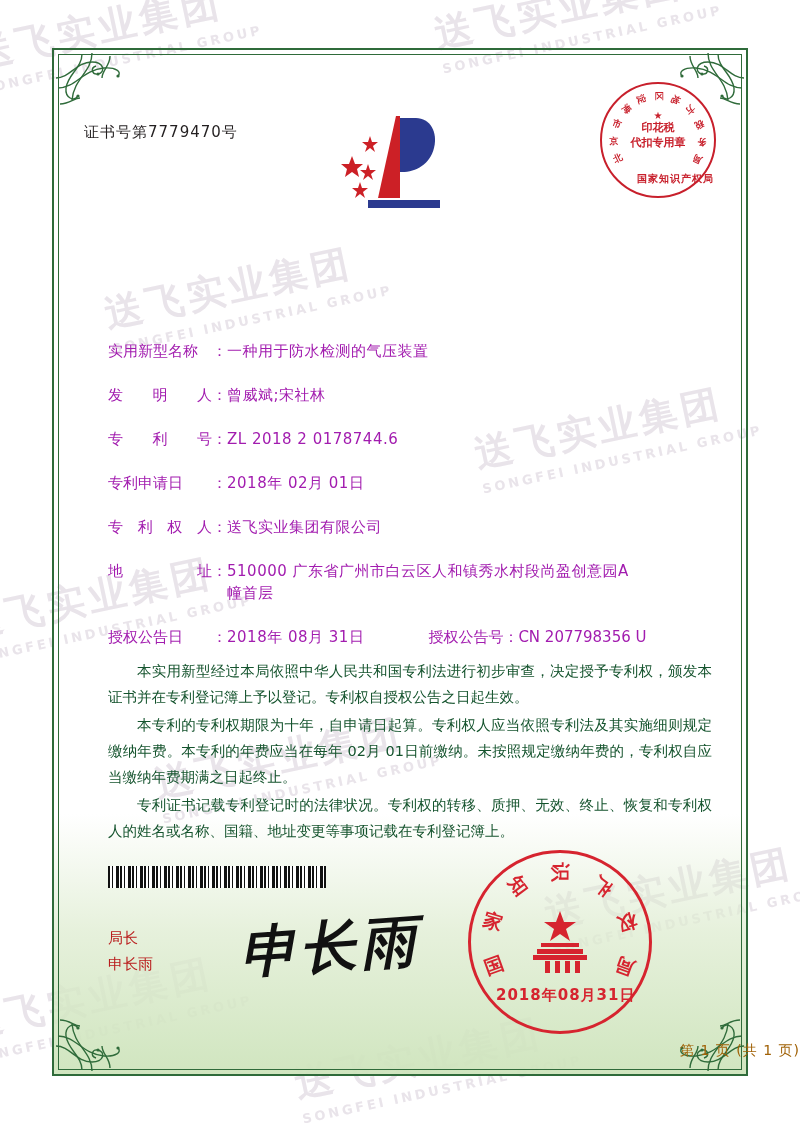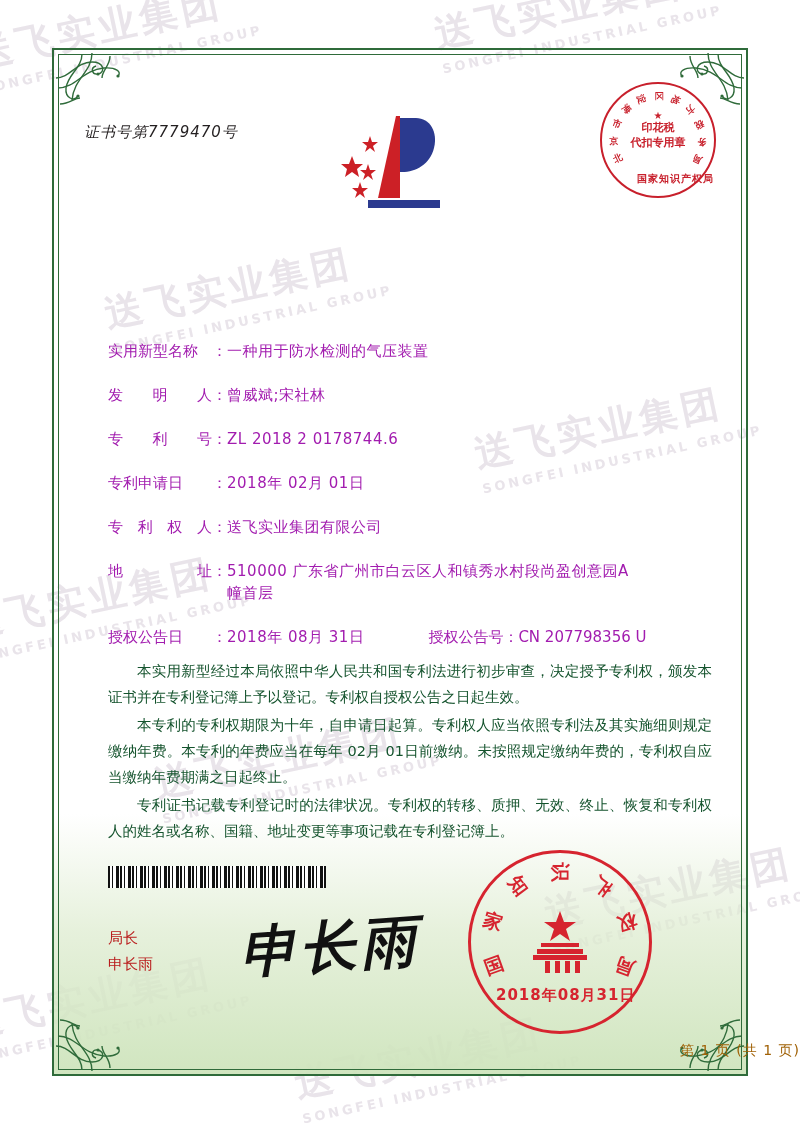--- a/index.html
+++ b/index.html
@@ -94,21 +94,20 @@
     z-index: 5;
   }
 
   .cert-no {
     position: absolute;
     left: 84px;
     top: 123px;
     font-size: 15px;
     color: #231f20;
     letter-spacing: 1px;
-    font-style: italic;
   }
 
   
   .logo {
     position: absolute;
     left: 338px;
     top: 112px;
     width: 120px;
     height: 105px;
   }

